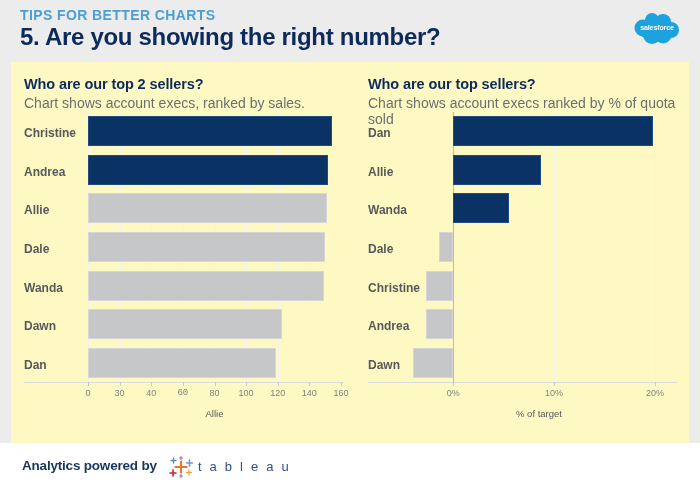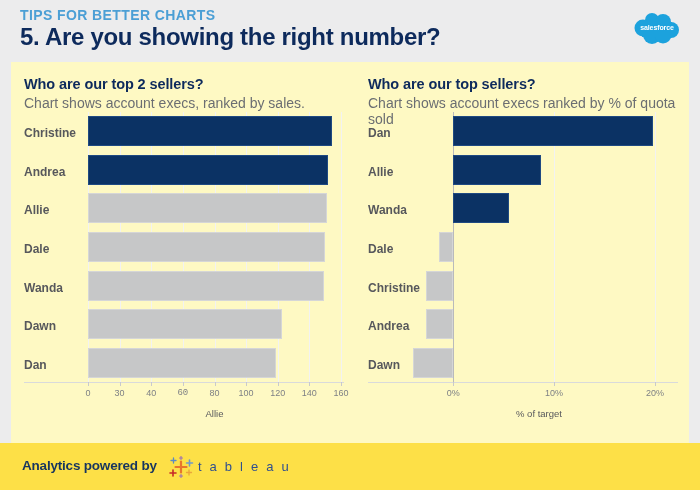--- a/index.html
+++ b/index.html
@@ -125,21 +125,21 @@
     top: 296px;
     font-size: 9.5px; color: #57585c;
     text-align: center;
     white-space: nowrap;
   }
 
   
   .footer {
     position: absolute;
     left: 0; top: 443px; width: 700px; height: 47px;
-    background: #fde047;
+    background: #ffffff;
   }
   .footer-text {
     position: absolute; left: 22px; top: 15px;
     font-size: 13.5px; font-weight: bold;
     color: #17355f;
     letter-spacing: -0.2px;
   }
   .tableau-mark {
     position: absolute; left: 168px; top: 13px;
     width: 28px; height: 22px;

